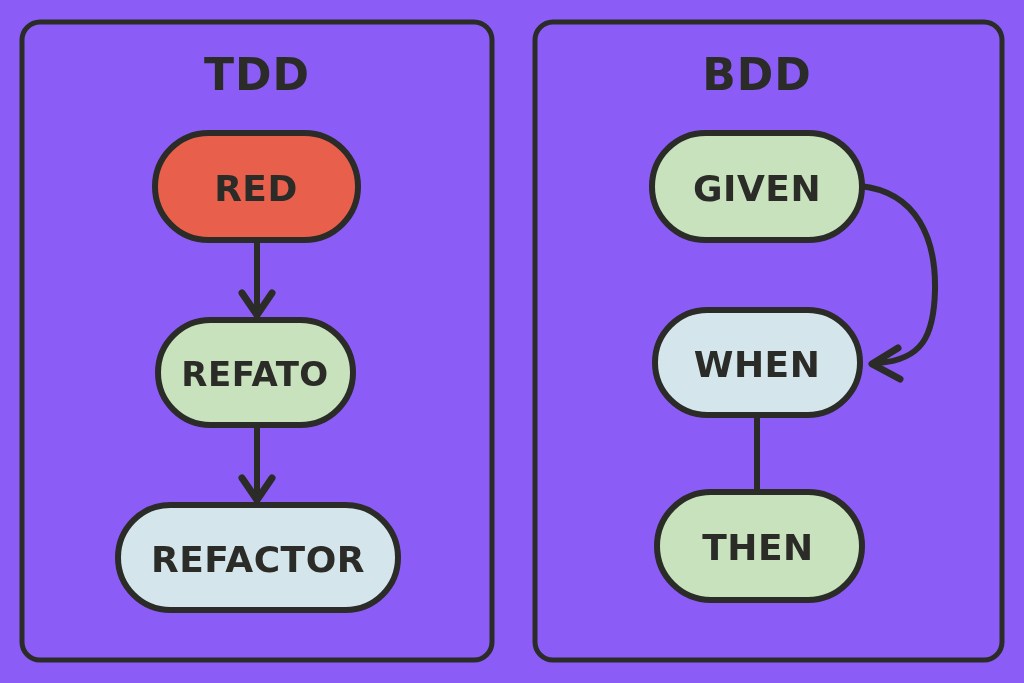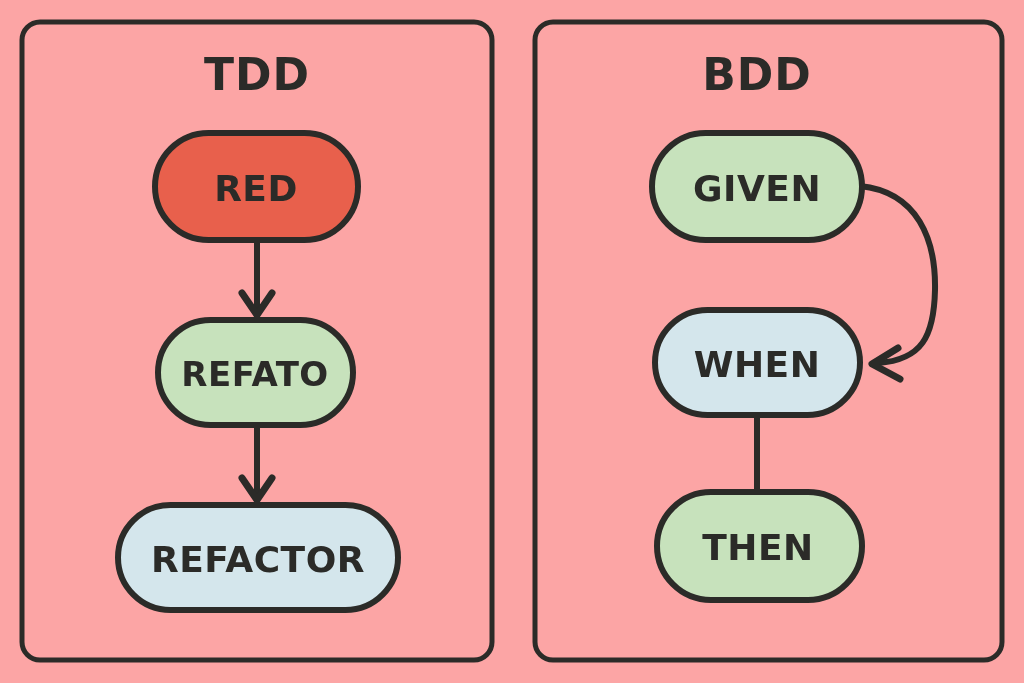--- a/index.html
+++ b/index.html
@@ -10,21 +10,21 @@
   body {
     width: 1024px;
     height: 683px;
     overflow: hidden;
     font-family: "DejaVu Sans", sans-serif;
   }
   #stage {
     position: relative;
     width: 1024px;
     height: 683px;
-    background: #fca5a5;
+    background: #8b5cf6;
   }
   #stage svg {
     position: absolute;
     top: 0;
     left: 0;
     display: block;
   }
   .panel-frame {
     fill: none;
     stroke: #2b2b28;

